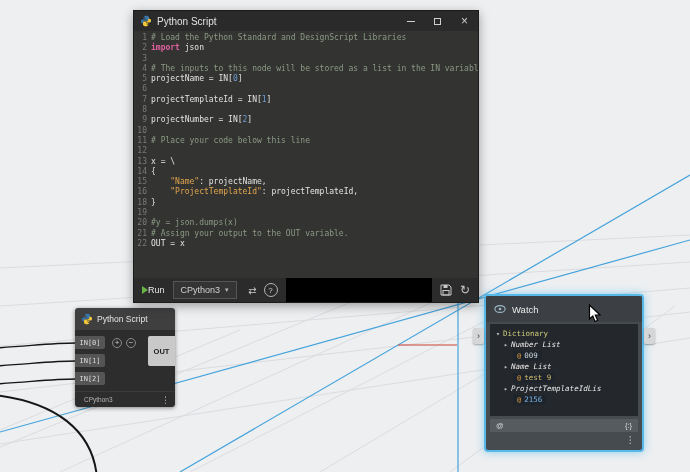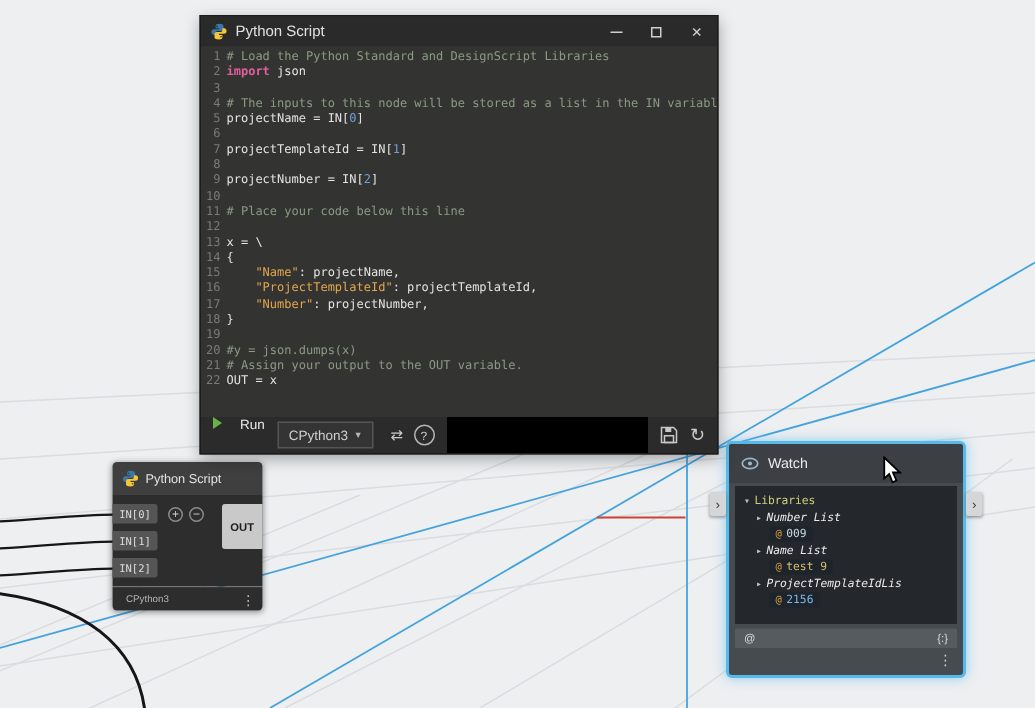--- a/index.html
+++ b/index.html
@@ -25,21 +25,21 @@
     font-family:"DejaVu Sans Mono",monospace;font-size:8px;line-height:10.3px;}
   .code-line{display:flex;white-space:pre;}
   .ln{flex:0 0 13px;width:13px;text-align:right;color:#7a7a7a;padding-right:4px;}
   .tok-comment{color:#8b9a84;}
   .tok-keyword{color:#e0609f;font-weight:bold;}
   .tok-number{color:#6f9fd8;}
   .tok-string{color:#e3a64f;}
   .tok-plain{color:#e3e3e3;}
 
   .toolbar{flex:0 0 24px;height:24px;background:#2b2b2b;display:flex;align-items:center;}
-  .run-btn{display:flex;align-items:flex-start;gap:12px;padding:0 8px;height:100%;color:#e8e8e8;font-size:9px;}
+  .run-btn{display:flex;align-items:center;gap:0;padding:0 8px;height:100%;color:#e8e8e8;font-size:9px;}
   .play-icon{width:0;height:0;border-left:6px solid #67b346;border-top:4px solid transparent;border-bottom:4px solid transparent;}
   .engine-dd{display:flex;align-items:center;gap:5px;color:#d0d0d0;font-size:9px;height:16px;
     padding:0 7px;background:#343434;border:1px solid #555;margin-right:7px;}
   .dd-caret{font-size:7px;color:#b5b5b5;}
   .tb-icon{width:18px;height:16px;display:flex;align-items:center;justify-content:center;color:#c9c9c9;font-size:10px;}
   .help-icon{width:12px;height:12px;border:1px solid #b5b5b5;border-radius:50%;font-size:8px;color:#cfcfcf;
     display:flex;align-items:center;justify-content:center;margin-left:2px;}
   .toolbar-black{flex:1;height:100%;background:#000;margin-left:8px;}
   .tb-right{display:flex;align-items:center;gap:8px;padding:0 8px;height:100%;background:#2b2b2b;}
   .revert-glyph{color:#c9c9c9;font-size:12px;}
@@ -160,21 +160,21 @@
   <div class="watch-header">
     <svg width="12" height="10" viewBox="0 0 14 10">
       <ellipse cx="7" cy="5" rx="6" ry="4" fill="none" stroke="#9db7c8" stroke-width="1.3"></ellipse>
       <circle cx="7" cy="5" r="1.6" fill="#9db7c8"></circle>
     </svg>
     <span>Watch</span>
   </div>
   <div class="watch-tree">
       <div class="tree-row depth0">
         <span class="arrow">▾</span>
-        <span class="t-dict">Libraries</span>
+        <span class="t-dict">Dictionary</span>
       </div>
       <div class="tree-row depth1">
         <span class="arrow">▸</span>
         <span class="t-list">Number List</span>
       </div>
       <div class="tree-row depth2">
         <span class="val-badge">
           <span class="at">@</span>
           <span class="v-light">009</span>
         </span>
@@ -236,21 +236,20 @@
         <div class="code-line"><span class="ln">7</span><span class="tok-plain">projectTemplateId = IN[</span><span class="tok-number">1</span><span class="tok-plain">]</span></div>
         <div class="code-line"><span class="ln">8</span></div>
         <div class="code-line"><span class="ln">9</span><span class="tok-plain">projectNumber = IN[</span><span class="tok-number">2</span><span class="tok-plain">]</span></div>
         <div class="code-line"><span class="ln">10</span></div>
         <div class="code-line"><span class="ln">11</span><span class="tok-comment"># Place your code below this line</span></div>
         <div class="code-line"><span class="ln">12</span></div>
         <div class="code-line"><span class="ln">13</span><span class="tok-plain">x = \</span></div>
         <div class="code-line"><span class="ln">14</span><span class="tok-plain">{</span></div>
         <div class="code-line"><span class="ln">15</span><span class="tok-plain">    </span><span class="tok-string">"Name"</span><span class="tok-plain">: projectName,</span></div>
         <div class="code-line"><span class="ln">16</span><span class="tok-plain">    </span><span class="tok-string">"ProjectTemplateId"</span><span class="tok-plain">: projectTemplateId,</span></div>
-        <div class="code-line"><span class="ln">17</span><span class="tok-plain">    </span><span class="tok-string">"Number"</span><span class="tok-plain">: projectNumber,</span></div>
         <div class="code-line"><span class="ln">18</span><span class="tok-plain">}</span></div>
         <div class="code-line"><span class="ln">19</span></div>
         <div class="code-line"><span class="ln">20</span><span class="tok-comment">#y = json.dumps(x)</span></div>
         <div class="code-line"><span class="ln">21</span><span class="tok-comment"># Assign your output to the OUT variable.</span></div>
         <div class="code-line"><span class="ln">22</span><span class="tok-plain">OUT = x</span></div>
       </div>
   </div>
 
   <div class="toolbar">
     <div class="run-btn">

